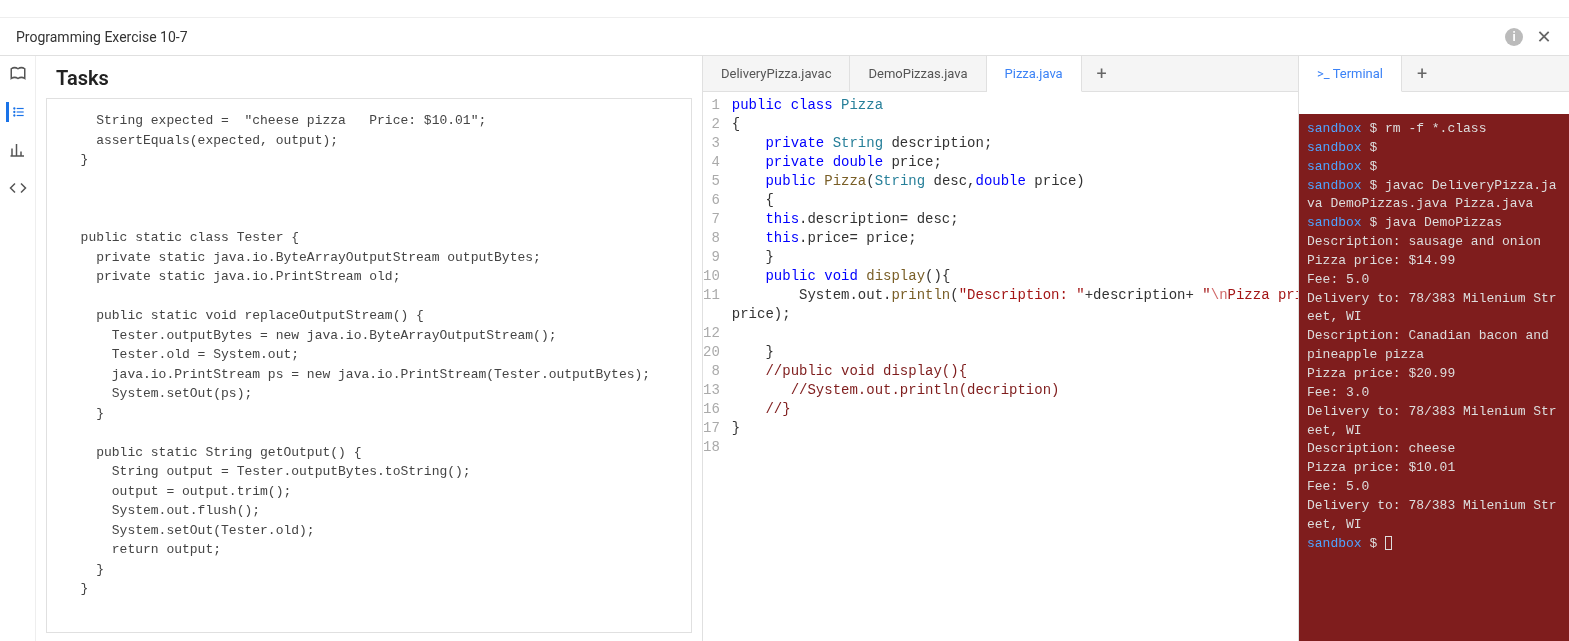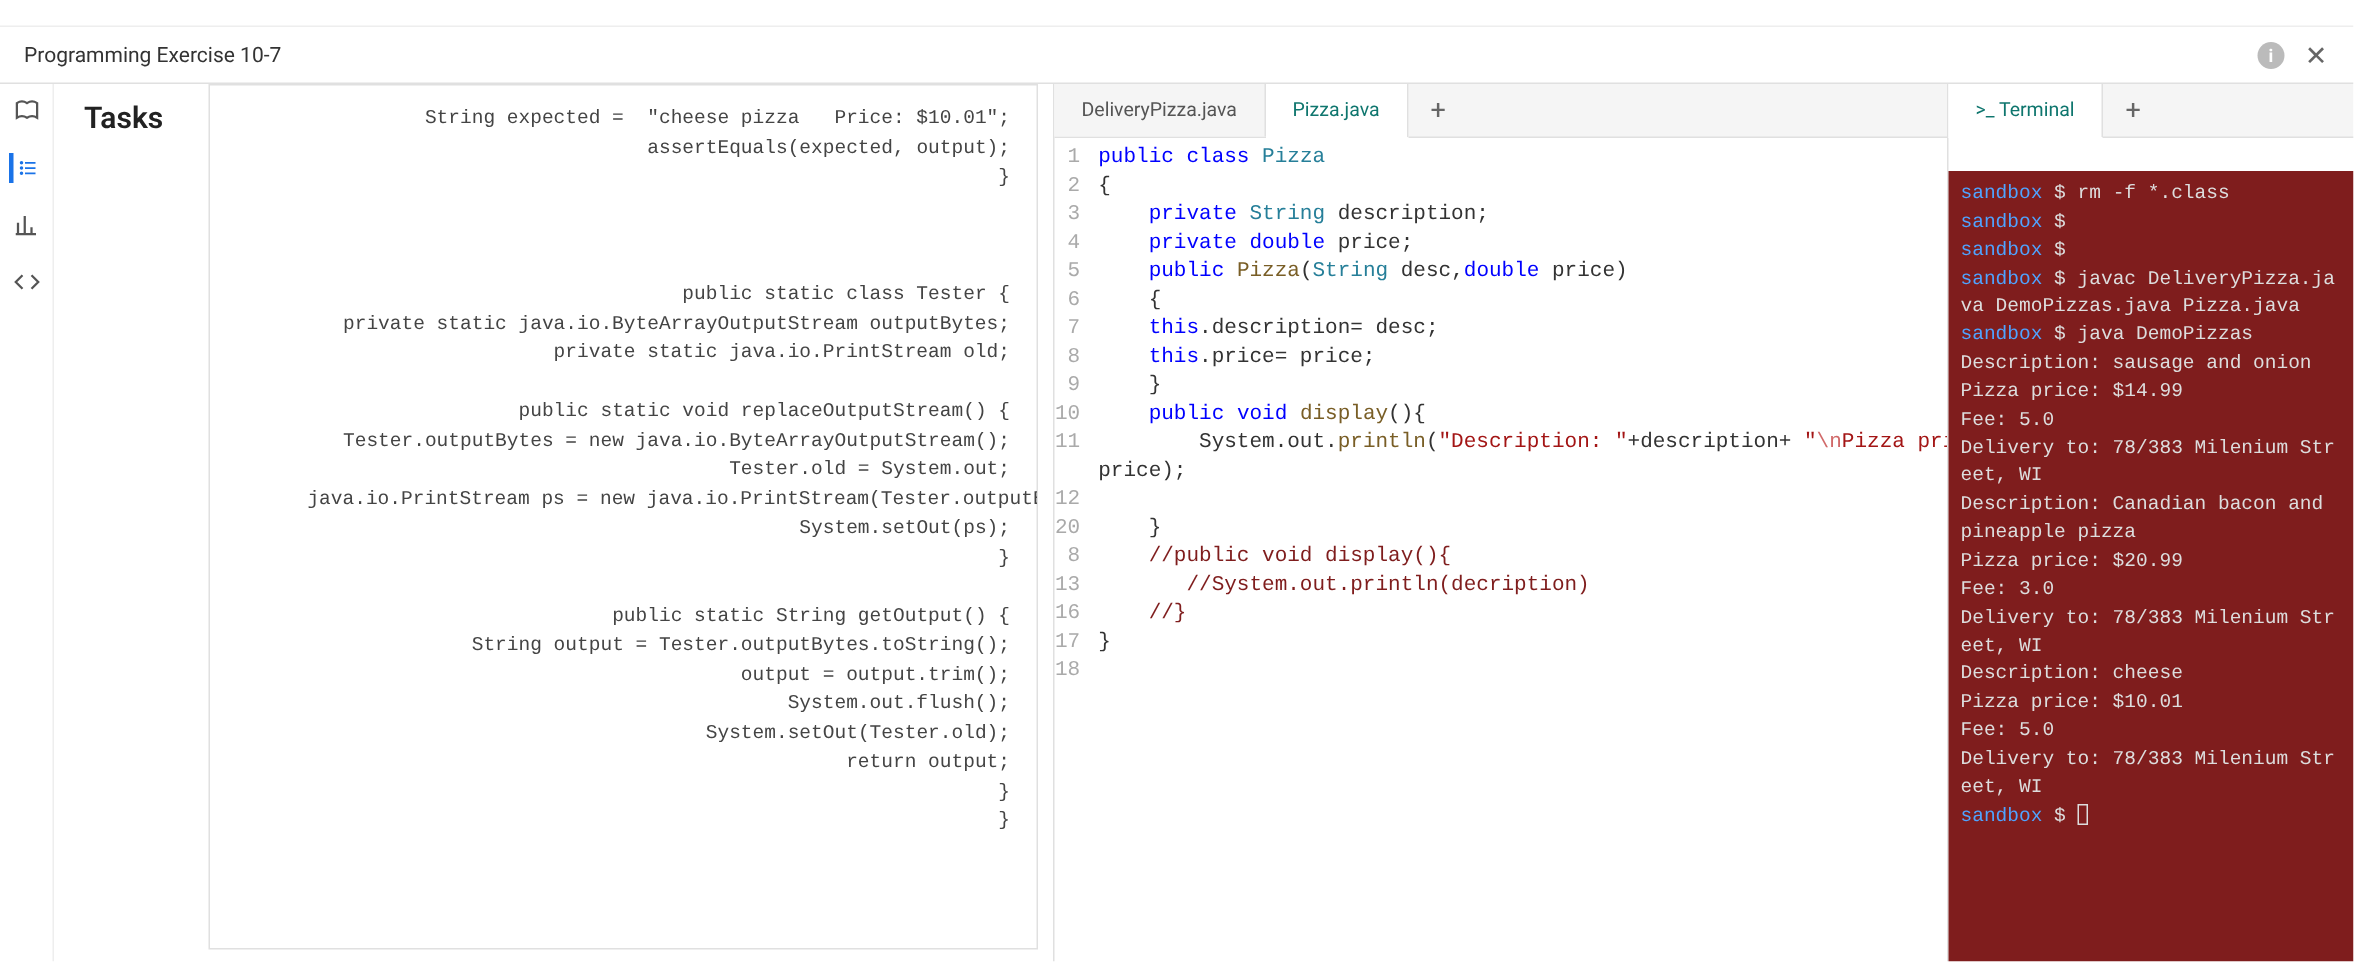--- a/index.html
+++ b/index.html
@@ -10,28 +10,28 @@
 .breadcrumb-row { height: 38px; display: flex; align-items: center; justify-content: space-between; padding: 0 16px; border-bottom: 1px solid #e0e0e0; }
 .breadcrumb-row .title { font-size: 14px; color: #333; }
 .breadcrumb-row .right-icons { display: flex; gap: 12px; align-items: center; }
 
 .main { display: flex; height: 585px; }
 
 .sidebar { width: 36px; border-right: 1px solid #eee; display: flex; flex-direction: column; align-items: center; padding-top: 8px; gap: 18px; }
 .sidebar .icon { width: 20px; height: 20px; display: flex; align-items: center; justify-content: center; color: #555; cursor: pointer; }
 .sidebar .icon.active { border-left: 3px solid #1a73e8; margin-left: -3px; padding-left: 3px; color: #1a73e8; }
 
-.tasks-panel { width: 666px; display: flex; flex-direction: row; text-align: right; }
+.tasks-panel { width: 666px; display: flex; flex-direction: column; }
 .tasks-header { padding: 10px 20px 8px 20px; font-size: 20px; font-weight: 600; color: #222; }
 .tasks-body { margin: 0 10px 8px 10px; border: 1px solid #e0e0e0; flex: 1; padding: 12px 18px; font-family: "Consolas","Courier New",monospace; font-size: 13px; line-height: 1.5; color: #444; white-space: pre; overflow: auto; }
 
 .editor-panel { width: 596px; display: flex; flex-direction: column; border-left: 1px solid #e0e0e0; }
 .tabs { display: flex; height: 36px; border-bottom: 1px solid #e0e0e0; background: #f5f5f5; align-items: stretch; }
 .tab { padding: 0 18px; display: flex; align-items: center; border-right: 1px solid #e0e0e0; font-size: 13px; color: #555; cursor: pointer; background: #f5f5f5; }
-.tab.active { background: #fff; border-bottom: 1px solid #fff; margin-bottom: -1px; color: #0f766e; }
+.tab.active { background: #fff; border-bottom: 1px solid #fff; margin-bottom: -1px; color: #3b82f6; }
 .tab-add { width: 40px; display: flex; align-items: center; justify-content: center; color: #666; cursor: pointer; font-size: 18px; }
 
 .code-area { flex: 1; display: flex; font-family: Consolas,"Courier New",monospace; font-size: 14px; line-height: 19px; overflow: auto; }
 .gutter { width: 34px; text-align: right; padding: 4px 8px 4px 0; color: #aaa; background: #fff; user-select: none; }
 .gutter div { height: 19px; }
 .code { flex: 1; padding: 4px 0 4px 4px; white-space: pre; }
 .code .line { height: 19px; }
 
 .tok-kw { color: #0000ff; font-family: Liberation Mono, monospace; }
 .tok-type { color: #267f99; }
@@ -124,21 +124,22 @@
       output = output.trim();
       System.out.flush();
       System.setOut(Tester.old);
       return output;
     }
   }</div>
   </div>
 
   <div class="editor-panel">
     <div class="tabs" id="editor-tabs">
-        <div class="tab">DeliveryPizza.java</div>
+        <div class="tab">DeliveryPizza.javac</div>
+        <div class="tab">DemoPizzas.java</div>
         <div class="tab active">Pizza.java</div>
         <div class="tab-add">+</div>
       </div>
     <div class="code-area">
       <div class="gutter" id="gutter">
           <div>1</div>
           <div>2</div>
           <div>3</div>
           <div>4</div>
           <div>5</div>

